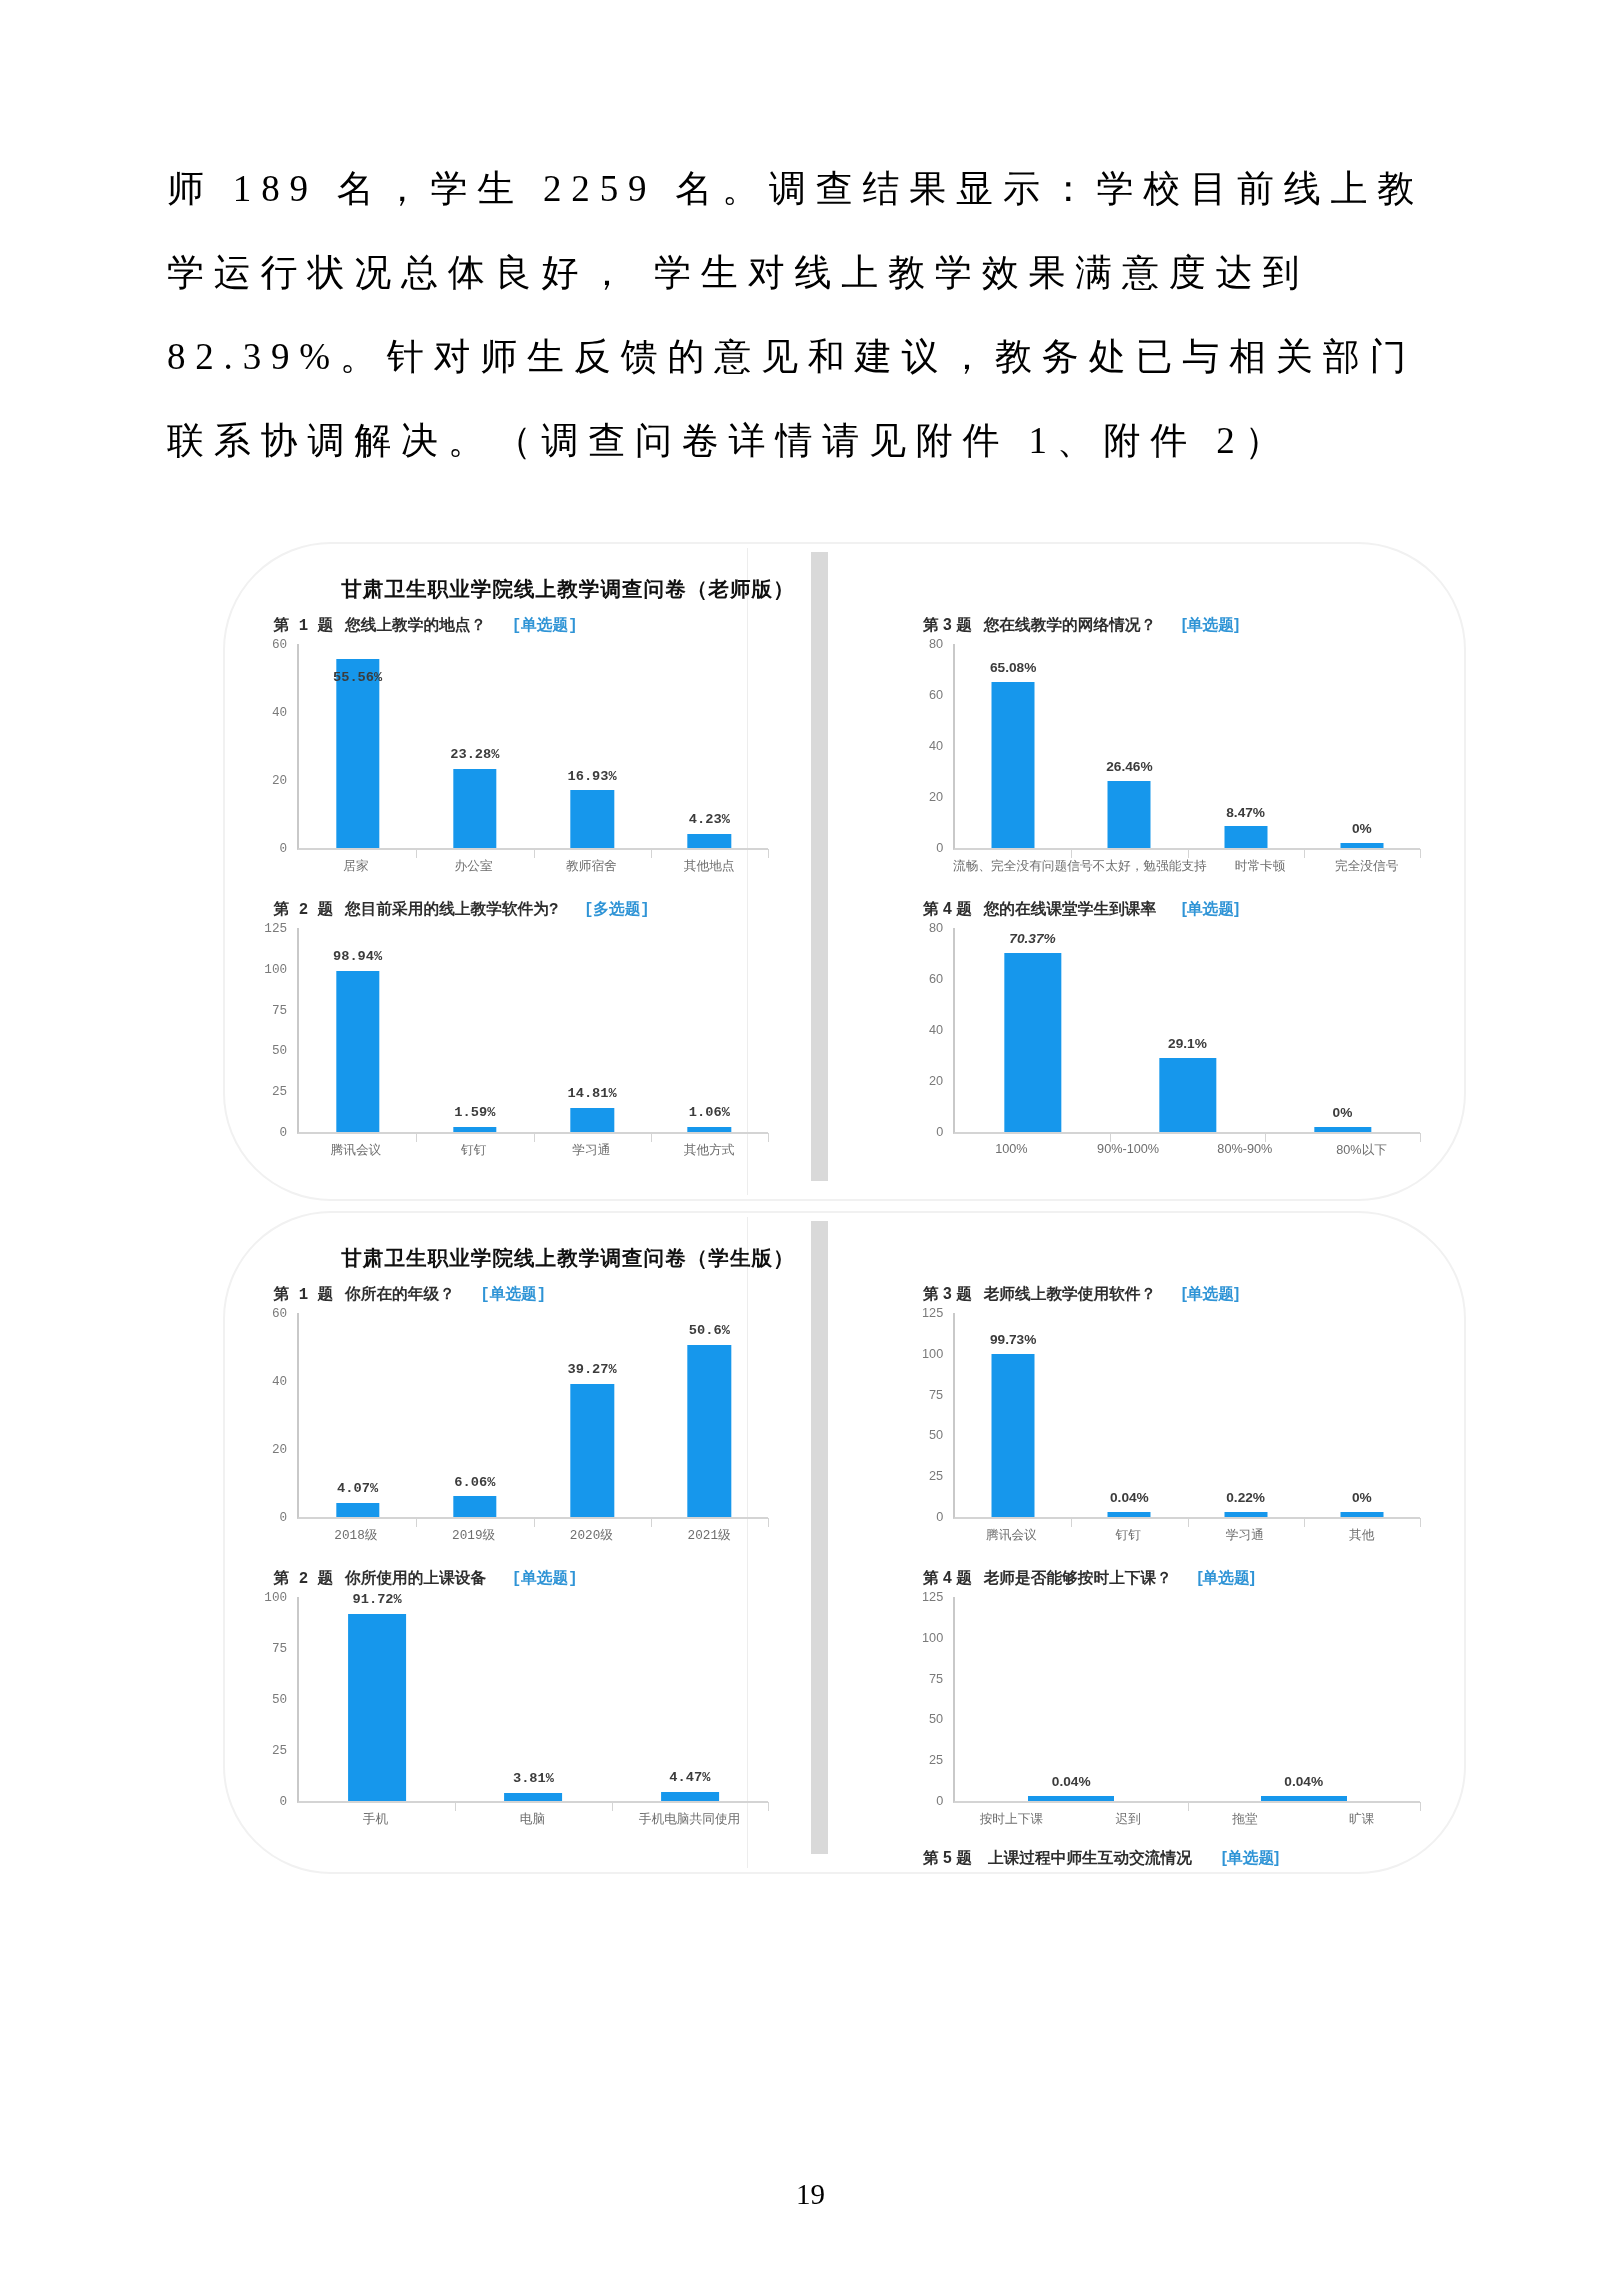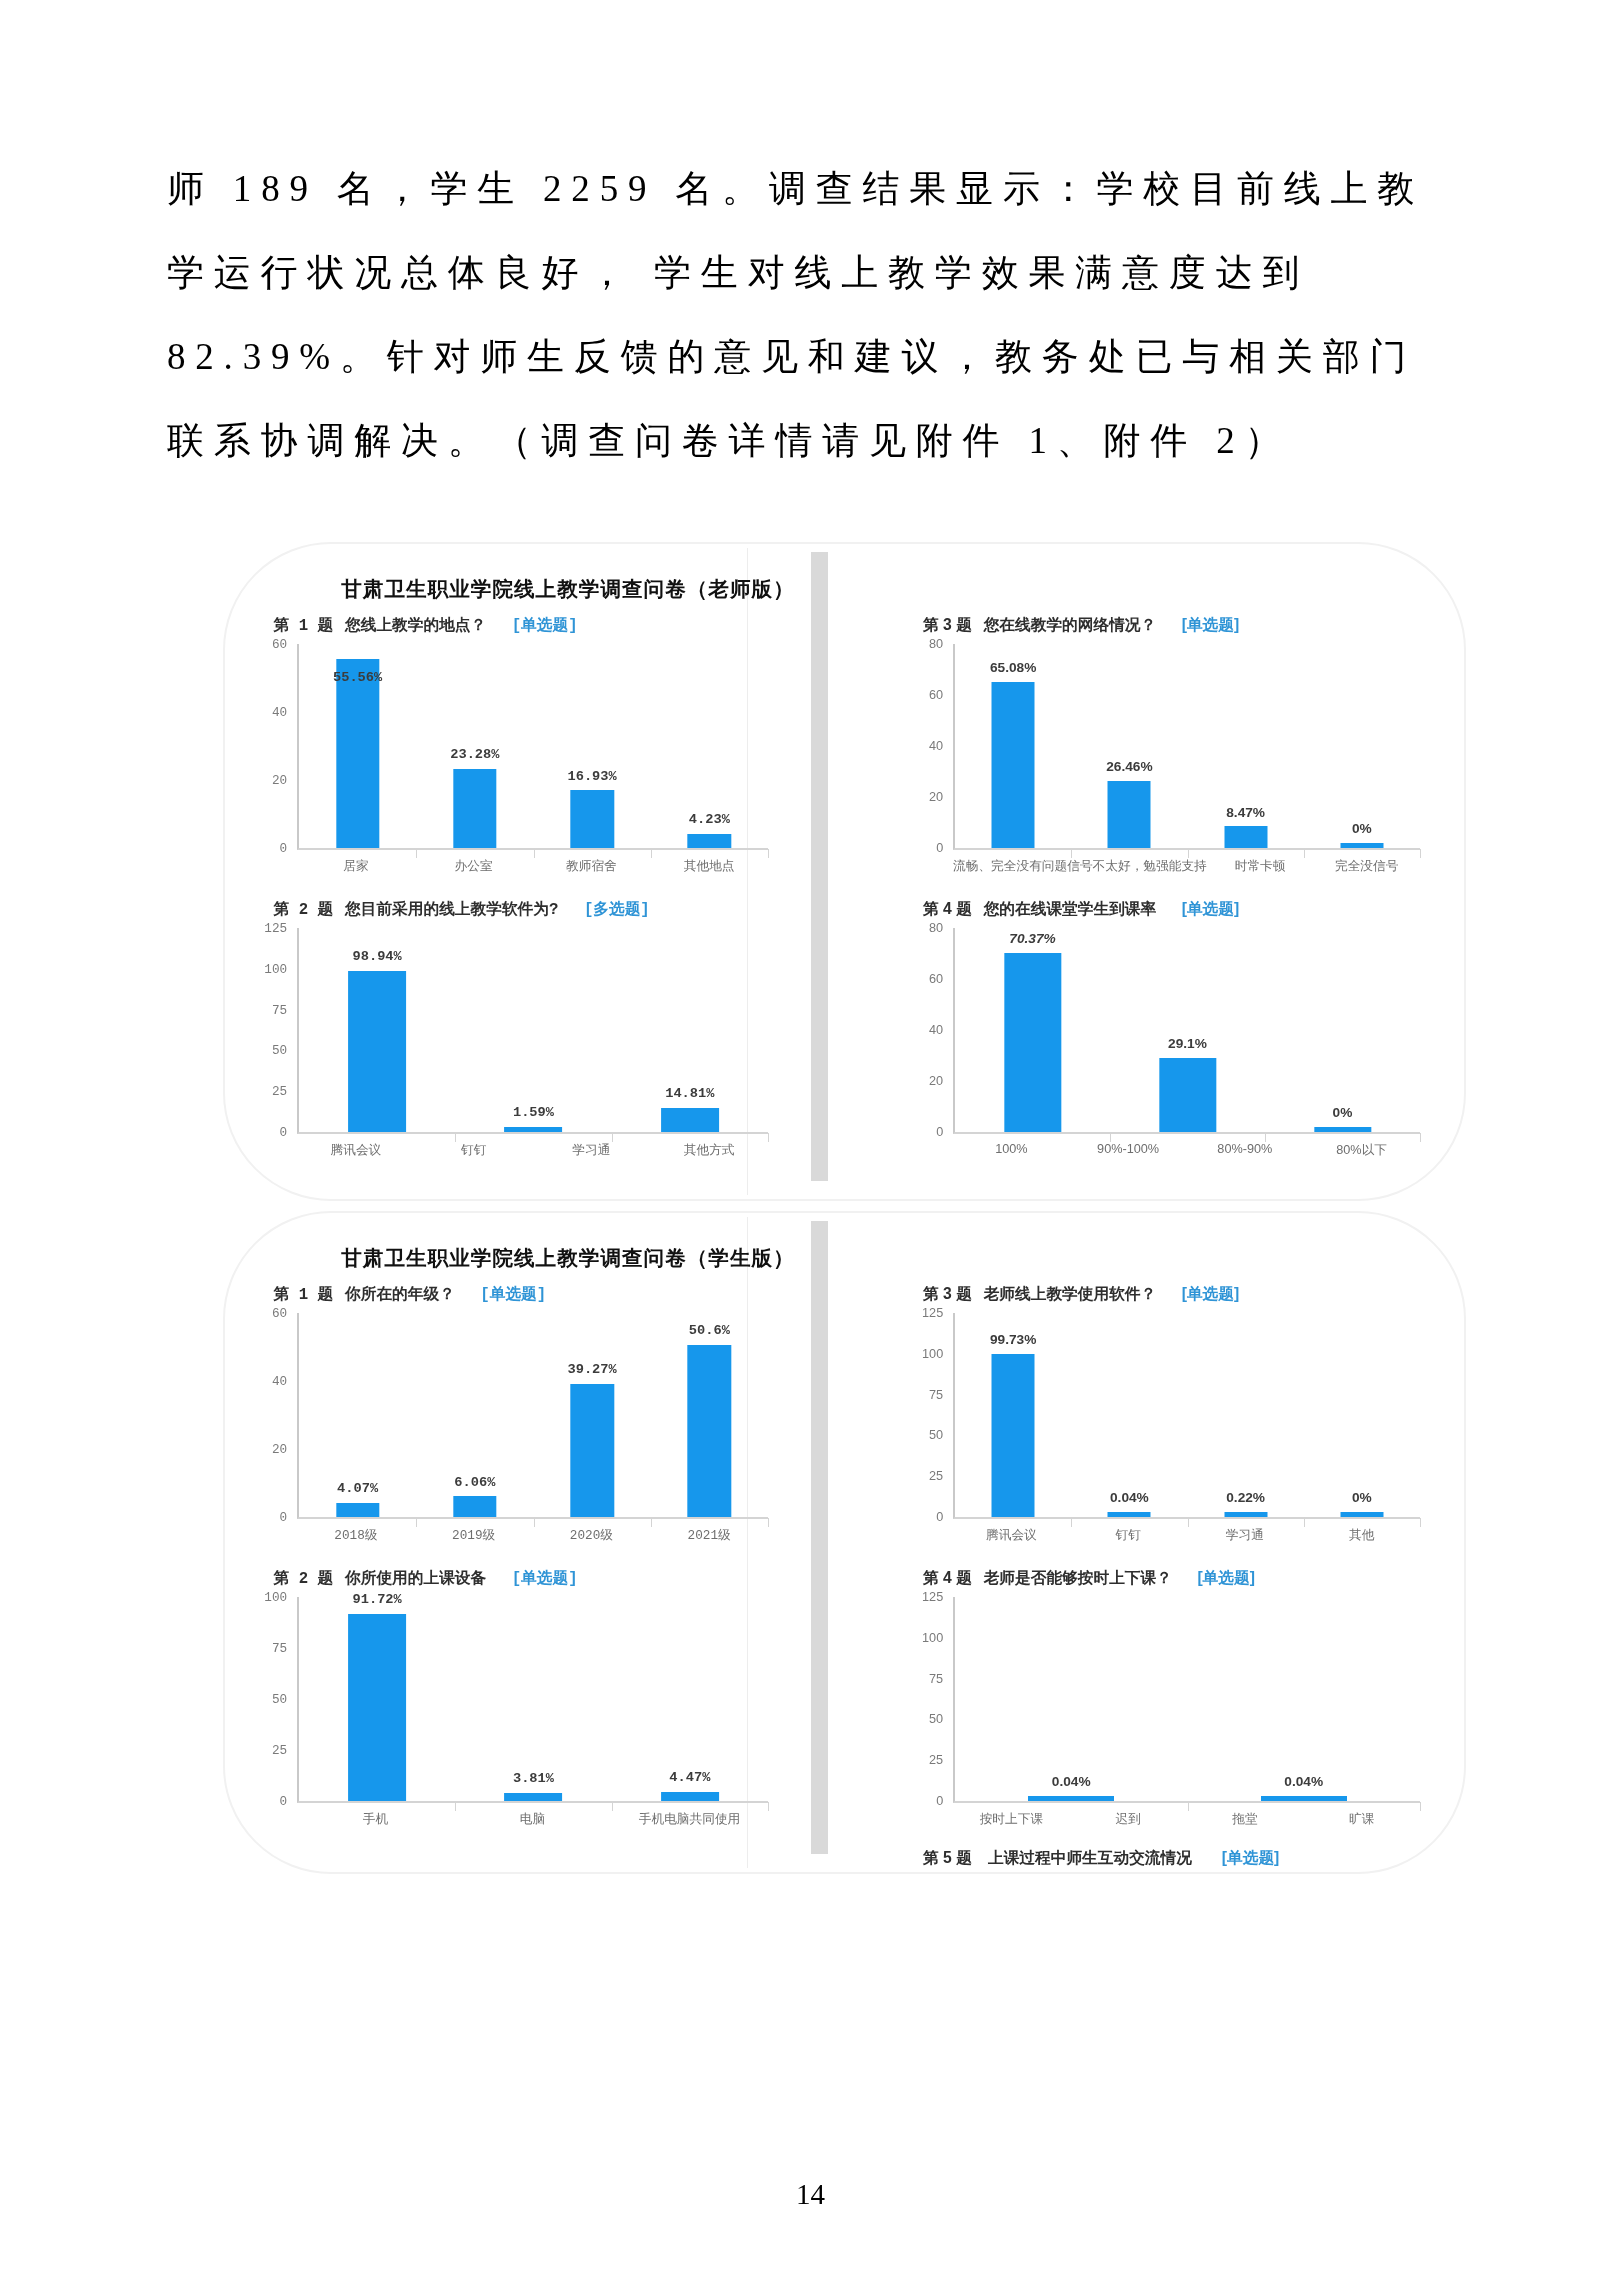--- a/index.html
+++ b/index.html
@@ -134,20 +134,25 @@
             <div class="slot">
               <i class="tick"></i>
               <div class="bar" style="height: 4.9px;"></div>
               <div class="vlabel" style="bottom: 11.8px;">1.59%</div>
             </div>
             <div class="slot">
               <i class="tick"></i>
               <div class="bar" style="height: 24px;"></div>
               <div class="vlabel" style="bottom: 31px;">14.81%</div>
             </div>
+            <div class="slot">
+              <i class="tick"></i>
+              <div class="bar" style="height: 4.9px;"></div>
+              <div class="vlabel" style="bottom: 11.8px;">1.06%</div>
+            </div>
           </div>
           <div class="xrow">
             <div class="xlab">腾讯会议</div>
             <div class="xlab">钉钉</div>
             <div class="xlab">学习通</div>
             <div class="xlab">其他方式</div>
           </div>
         </div>
     </div>
   </div>
@@ -383,14 +388,14 @@
         </div>
     </div>
     <div class="footer-qrow">
       <span class="qno">第 5 题</span>
       <span>上课过程中师生互动交流情况</span>
       <span class="qtag">[单选题]</span>
     </div>
   </div>
 </div>
 
-<div class="page-number">14</div>
+<div class="page-number">19</div>
 
 
 </body></html>

